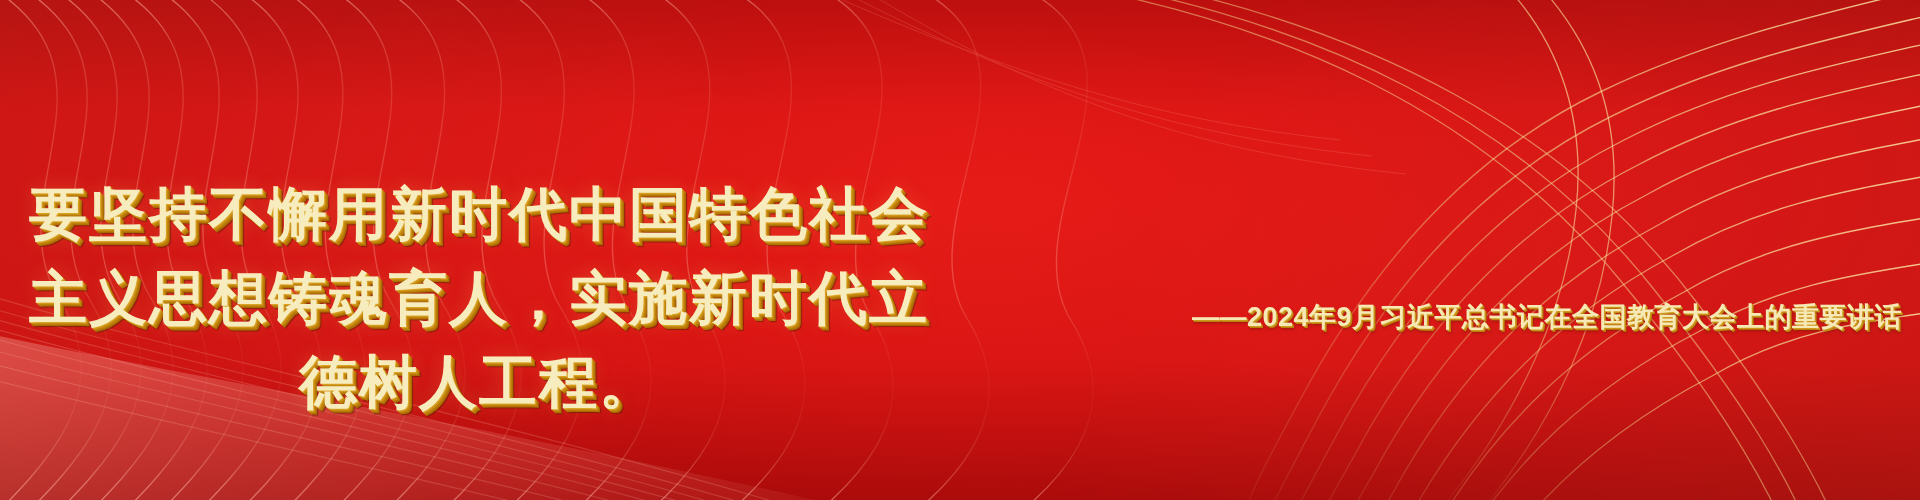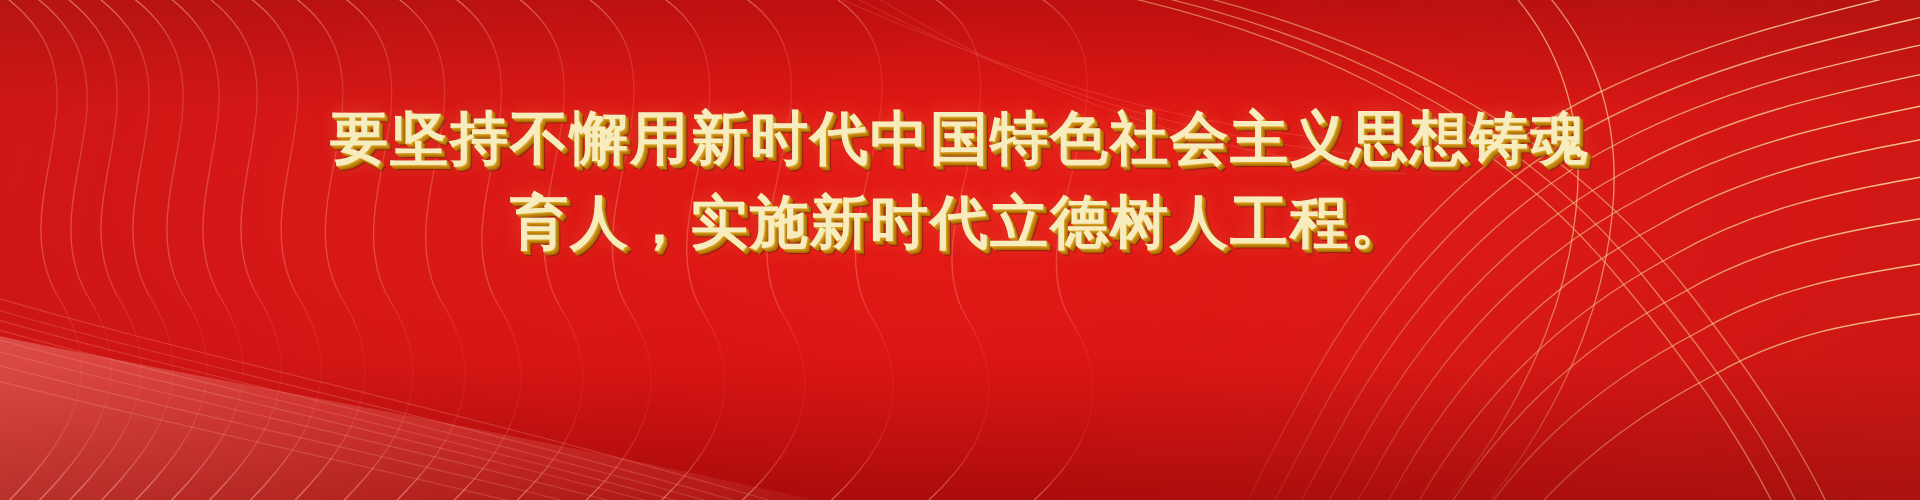--- a/index.html
+++ b/index.html
@@ -47,21 +47,21 @@
     width: 1920px;
     height: 500px;
     pointer-events: none;
   }
 
   
   .content {
     position: absolute;
     inset: 0;
     display: flex;
-    flex-direction: column;
+    flex-direction: row;
     align-items: center;
     justify-content: flex-start;
     padding-top: 96px;
     box-sizing: border-box;
   }
 
   .headline {
     width: 1260px;
     text-align: center;
     font-size: 58px;
@@ -186,15 +186,16 @@
 
     <g fill="none" stroke="#ff9f8c" stroke-width="1" opacity="0.20">
       <path d="M820,-10 C 1000,70 1150,120 1340,140"></path>
       <path d="M840,-10 C 1020,84 1176,136 1372,156"></path>
       <path d="M864,-10 C 1044,100 1204,154 1406,174"></path>
     </g>
   </svg>
 
   <div class="content">
     <div class="headline">要坚持不懈用新时代中国特色社会主义思想铸魂育人，实施新时代立德树人工程。</div>
+    <div class="attribution">——2024年9月习近平总书记在全国教育大会上的重要讲话</div>
   </div>
 
 </div>
 
 </body></html>

